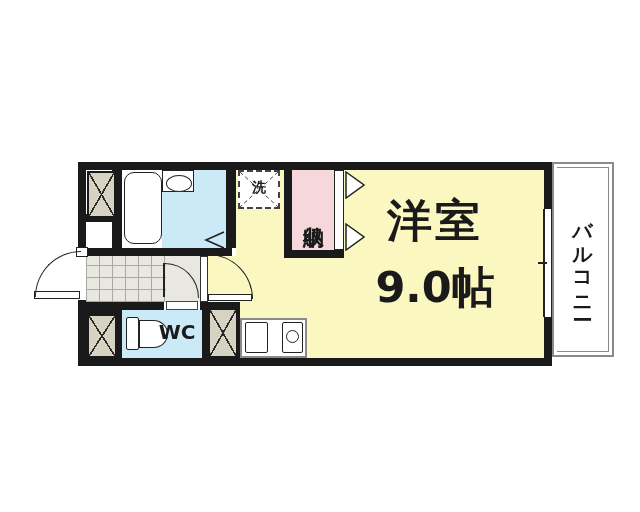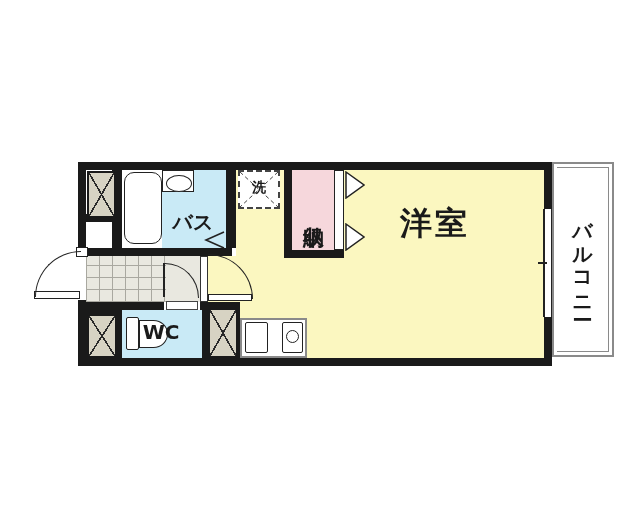--- a/index.html
+++ b/index.html
@@ -61,21 +61,21 @@
   
   #tub{left:124px;top:172px;width:38px;height:72px;background:#fff;border:1.6px solid #222;border-radius:10px;box-sizing:border-box;}
   #sink-counter{left:162px;top:170px;width:32px;height:22px;background:#fff;border:1px solid #222;box-sizing:border-box;}
   #sink-oval{left:166px;top:175px;width:26px;height:17px;background:#fff;border:1.6px solid #222;border-radius:50%;box-sizing:border-box;}
   #lbl-bath{left:160px;top:211px;width:66px;font-size:20px;}
   #chev-bath{left:204px;top:231px;}
 
   
   #toilet-tank{left:126px;top:317px;width:13px;height:33px;background:#fff;border:1.6px solid #222;border-radius:2px;box-sizing:border-box;}
   #toilet-bowl{left:139px;top:320px;width:29px;height:28px;background:#fff;border:1.6px solid #222;border-radius:0 50% 50% 0 / 0 50% 50% 0;box-sizing:border-box;}
-  #lbl-wc{left:136px;top:321px;width:50px;font-size:20px;}
+  #lbl-wc{left:152px;top:321px;width:50px;font-size:20px;}
 
   
   #kitchen{left:240px;top:318px;width:67px;height:40px;background:#fff;border:2px solid #8a8a8a;box-sizing:border-box;}
   #k-sink{left:245px;top:322px;width:23px;height:31px;background:#fff;border:1.6px solid #222;border-radius:2px;box-sizing:border-box;}
   #k-stove{left:282px;top:322px;width:21px;height:31px;background:#fff;border:1.6px solid #222;border-radius:2px;box-sizing:border-box;}
   #k-burner{left:286px;top:330px;width:13px;height:13px;background:#fff;border:1.6px solid #222;border-radius:50%;box-sizing:border-box;}
 
   
   #window{left:543px;top:209px;width:10px;height:108px;background:#fff;border-left:2px solid #222;border-right:2px solid #222;box-sizing:border-box;}
   #window-tick{left:538px;top:262px;width:9px;height:2px;background:#222;}
@@ -89,21 +89,21 @@
   #door-front-jamb{left:76px;top:247px;width:12px;height:10px;background:#fff;border:1px solid #222;box-sizing:border-box;}
   #door-hall-strip{left:200px;top:256px;width:8px;height:46px;background:#fff;border:1px solid #333;box-sizing:border-box;}
   #door-hall-arc{left:208px;top:254px;width:44px;height:44px;}
   #door-hall-leaf{left:208px;top:294px;width:44px;height:7px;background:#fff;border:1px solid #222;box-sizing:border-box;}
   #door-wc-sill{left:166px;top:301px;width:32px;height:9px;background:#fff;border:1px solid #444;box-sizing:border-box;}
   #door-wc-leaf{left:163px;top:263px;width:2px;height:34px;background:#222;}
   #door-wc-arc{left:165px;top:263px;width:33px;height:34px;}
 
   
   #lbl-hall{left:88px;top:262px;width:76px;font-size:24px;}
-  #lbl-main-1{left:340px;top:206px;width:190px;font-size:32px;letter-spacing:3px;}
+  #lbl-main-1{left:340px;top:196px;width:190px;font-size:45px;letter-spacing:3px;}
   #lbl-main-2{left:340px;top:264px;width:190px;font-size:43px;}
 </style>
 </head>
 <body>
 
 <div id="plan">
 
   <div class="abs" id="room-main"></div>
   <div class="abs" id="room-door-patch"></div>
   <div class="abs" id="hall"></div>
@@ -172,19 +172,19 @@
   <div class="abs" id="door-front-leaf"></div>
   <div class="arc-tl" id="door-front-arc"></div>
   <div class="abs" id="door-hall-strip"></div>
   <div class="arc-tr" id="door-hall-arc"></div>
   <div class="abs" id="door-hall-leaf"></div>
   <div class="abs" id="door-wc-sill"></div>
   <div class="abs" id="door-wc-leaf"></div>
   <div class="arc-tr" id="door-wc-arc"></div>
 
   <div class="lbl" id="lbl-main-1">洋室</div>
+  <div class="lbl" id="lbl-main-2">9.0帖</div>
   <div class="lbl vtext" id="lbl-closet">収納</div>
-  <div class="lbl" id="lbl-bath">バス</div>
   <div class="lbl" id="lbl-laundry">洗</div>
   <div class="lbl" id="lbl-wc">WC</div>
   <div class="lbl vtext" id="lbl-balcony">バルコニー</div>
 
 </div>
 
 </body></html>

